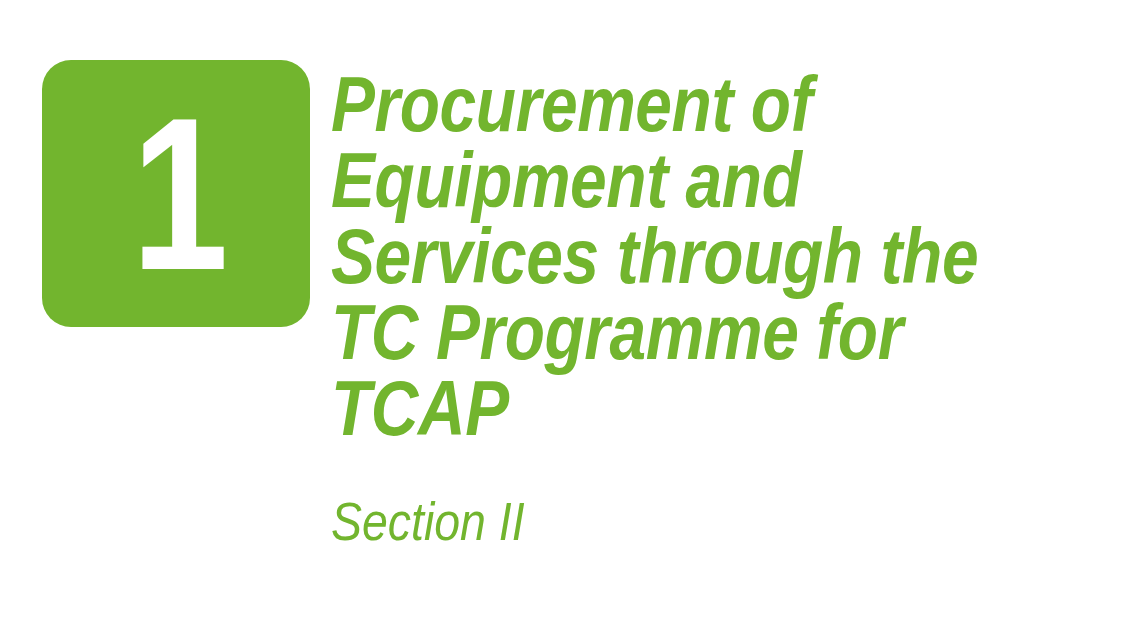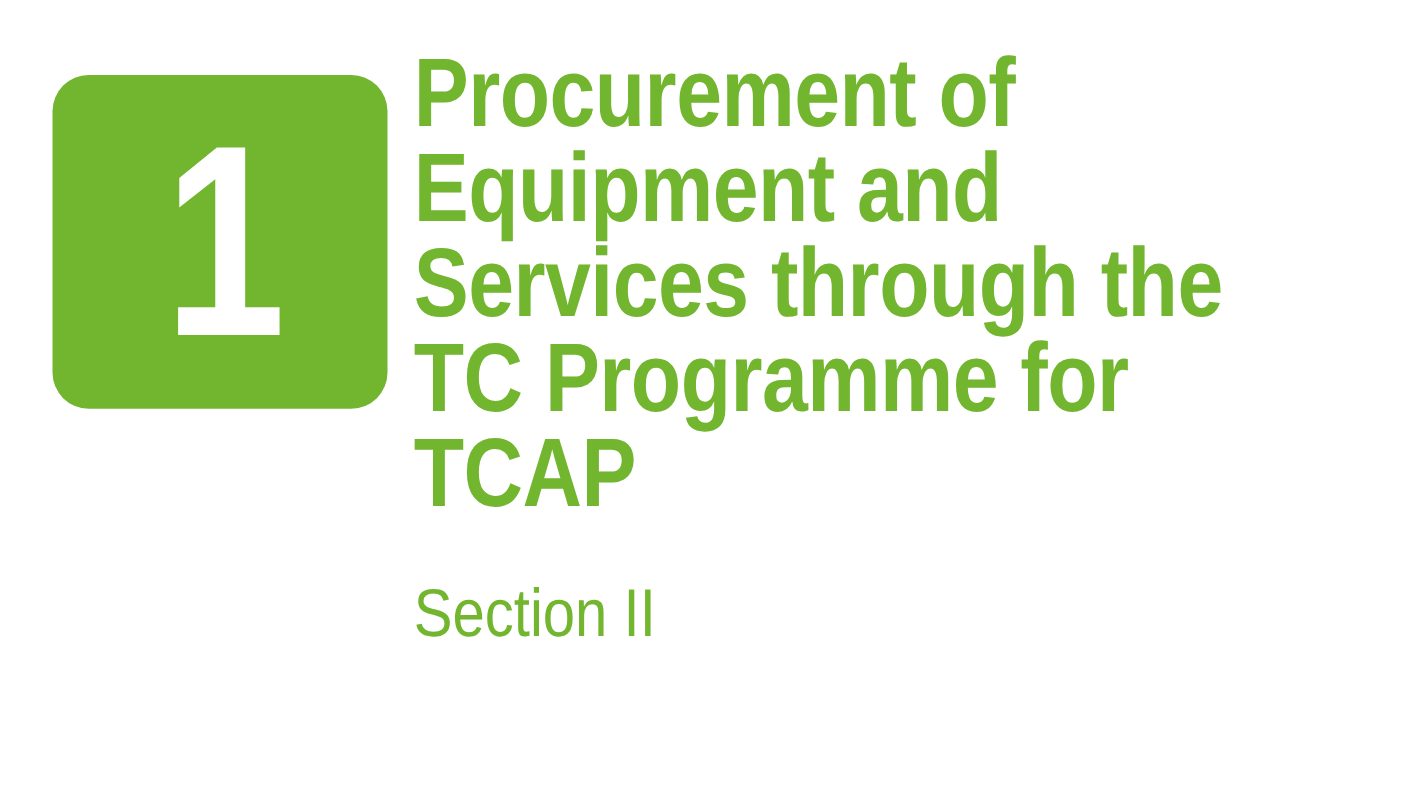--- a/index.html
+++ b/index.html
@@ -51,22 +51,23 @@
     transform-origin: center center;
     padding-left: 10px;
     box-sizing: border-box;
     user-select: none;
   }
 
   
   #text-column {
     position: absolute;
     left: 331px;
-    top: 36px;
+    top: 66px;
     width: 790px;
+    font-style: italic;
   }
 
   #section-title {
     margin: 0;
     color: #72B52E;
     font-family: "Liberation Sans Narrow", "Liberation Sans", sans-serif;
     font-weight: 700;
     font-size: 78px;
     line-height: 76px;
     letter-spacing: -0.5px;

